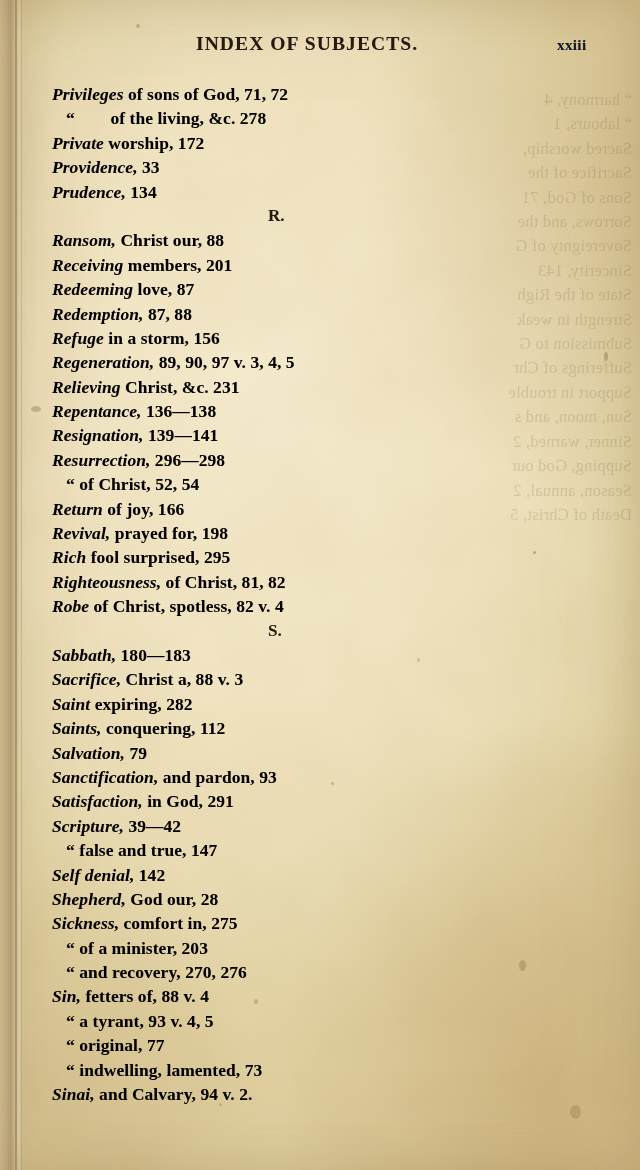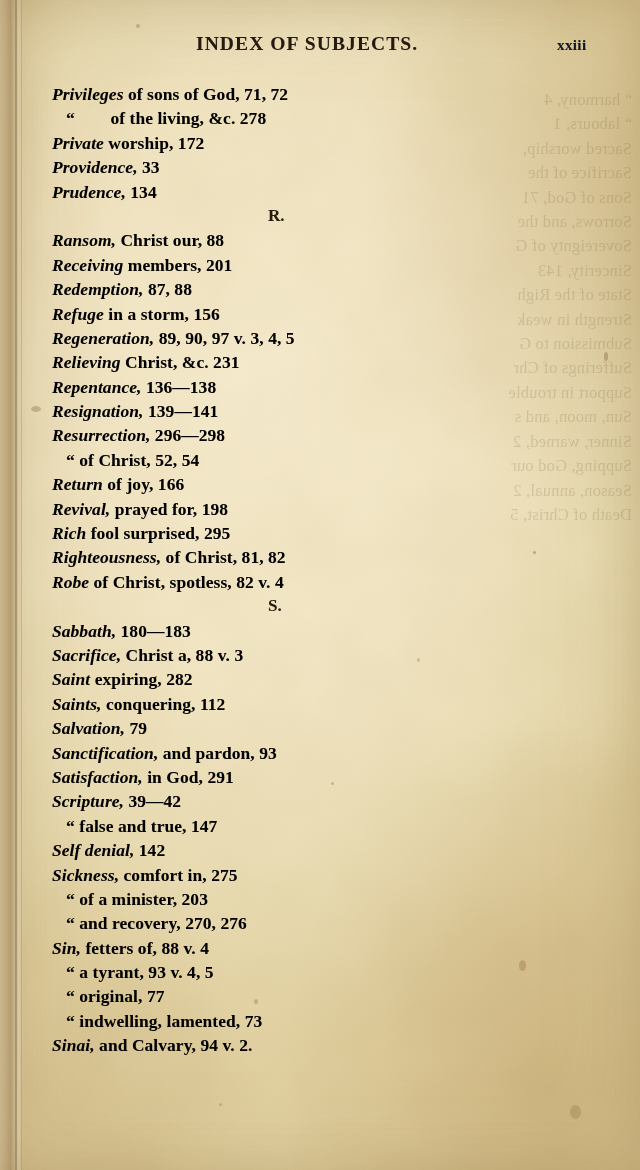--- a/index.html
+++ b/index.html
@@ -268,20 +268,21 @@
 
     <div class="entries">
         <div class="entry"><span class="hw">Privileges</span><span class="rest"> of sons of God, 71, 72</span></div>
         <div class="entry sub"><span class="ditto" style="margin-left: 14px;">“</span><span class="rest">        of the living, &amp;c. 278</span></div>
         <div class="entry"><span class="hw">Private</span><span class="rest"> worship, 172</span></div>
         <div class="entry"><span class="hw">Providence,</span><span class="rest"> 33</span></div>
         <div class="entry"><span class="hw">Prudence,</span><span class="rest"> 134</span></div>
         <div class="divider"><span class="mark" style="margin-left: 268px;">R.</span></div>
         <div class="entry"><span class="hw">Ransom,</span><span class="rest"> Christ our, 88</span></div>
         <div class="entry"><span class="hw">Receiving</span><span class="rest"> members, 201</span></div>
+        <div class="entry"><span class="hw">Redeeming</span><span class="rest"> love, 87</span></div>
         <div class="entry"><span class="hw">Redemption,</span><span class="rest"> 87, 88</span></div>
         <div class="entry"><span class="hw">Refuge</span><span class="rest"> in a storm, 156</span></div>
         <div class="entry"><span class="hw">Regeneration,</span><span class="rest"> 89, 90, 97 v. 3, 4, 5</span></div>
         <div class="entry"><span class="hw">Relieving</span><span class="rest"> Christ, &amp;c. 231</span></div>
         <div class="entry"><span class="hw">Repentance,</span><span class="rest"> 136—138</span></div>
         <div class="entry"><span class="hw">Resignation,</span><span class="rest"> 139—141</span></div>
         <div class="entry"><span class="hw">Resurrection,</span><span class="rest"> 296—298</span></div>
         <div class="entry sub"><span class="ditto" style="margin-left: 14px;">“</span><span class="rest"> of Christ, 52, 54</span></div>
         <div class="entry"><span class="hw">Return</span><span class="rest"> of joy, 166</span></div>
         <div class="entry"><span class="hw">Revival,</span><span class="rest"> prayed for, 198</span></div>
@@ -292,20 +293,21 @@
         <div class="entry"><span class="hw">Sabbath,</span><span class="rest"> 180—183</span></div>
         <div class="entry"><span class="hw">Sacrifice,</span><span class="rest"> Christ a, 88 v. 3</span></div>
         <div class="entry"><span class="hw">Saint</span><span class="rest"> expiring, 282</span></div>
         <div class="entry"><span class="hw">Saints,</span><span class="rest"> conquering, 112</span></div>
         <div class="entry"><span class="hw">Salvation,</span><span class="rest"> 79</span></div>
         <div class="entry"><span class="hw">Sanctification,</span><span class="rest"> and pardon, 93</span></div>
         <div class="entry"><span class="hw">Satisfaction,</span><span class="rest"> in God, 291</span></div>
         <div class="entry"><span class="hw">Scripture,</span><span class="rest"> 39—42</span></div>
         <div class="entry sub"><span class="ditto" style="margin-left: 14px;">“</span><span class="rest"> false and true, 147</span></div>
         <div class="entry"><span class="hw">Self denial,</span><span class="rest"> 142</span></div>
+        <div class="entry"><span class="hw">Shepherd,</span><span class="rest"> God our, 28</span></div>
         <div class="entry"><span class="hw">Sickness,</span><span class="rest"> comfort in, 275</span></div>
         <div class="entry sub"><span class="ditto" style="margin-left: 14px;">“</span><span class="rest"> of a minister, 203</span></div>
         <div class="entry sub"><span class="ditto" style="margin-left: 14px;">“</span><span class="rest"> and recovery, 270, 276</span></div>
         <div class="entry"><span class="hw">Sin,</span><span class="rest"> fetters of, 88 v. 4</span></div>
         <div class="entry sub"><span class="ditto" style="margin-left: 14px;">“</span><span class="rest"> a tyrant, 93 v. 4, 5</span></div>
         <div class="entry sub"><span class="ditto" style="margin-left: 14px;">“</span><span class="rest"> original, 77</span></div>
         <div class="entry sub"><span class="ditto" style="margin-left: 14px;">“</span><span class="rest"> indwelling, lamented, 73</span></div>
         <div class="entry"><span class="hw">Sinai,</span><span class="rest"> and Calvary, 94 v. 2.</span></div>
       </div>
 

